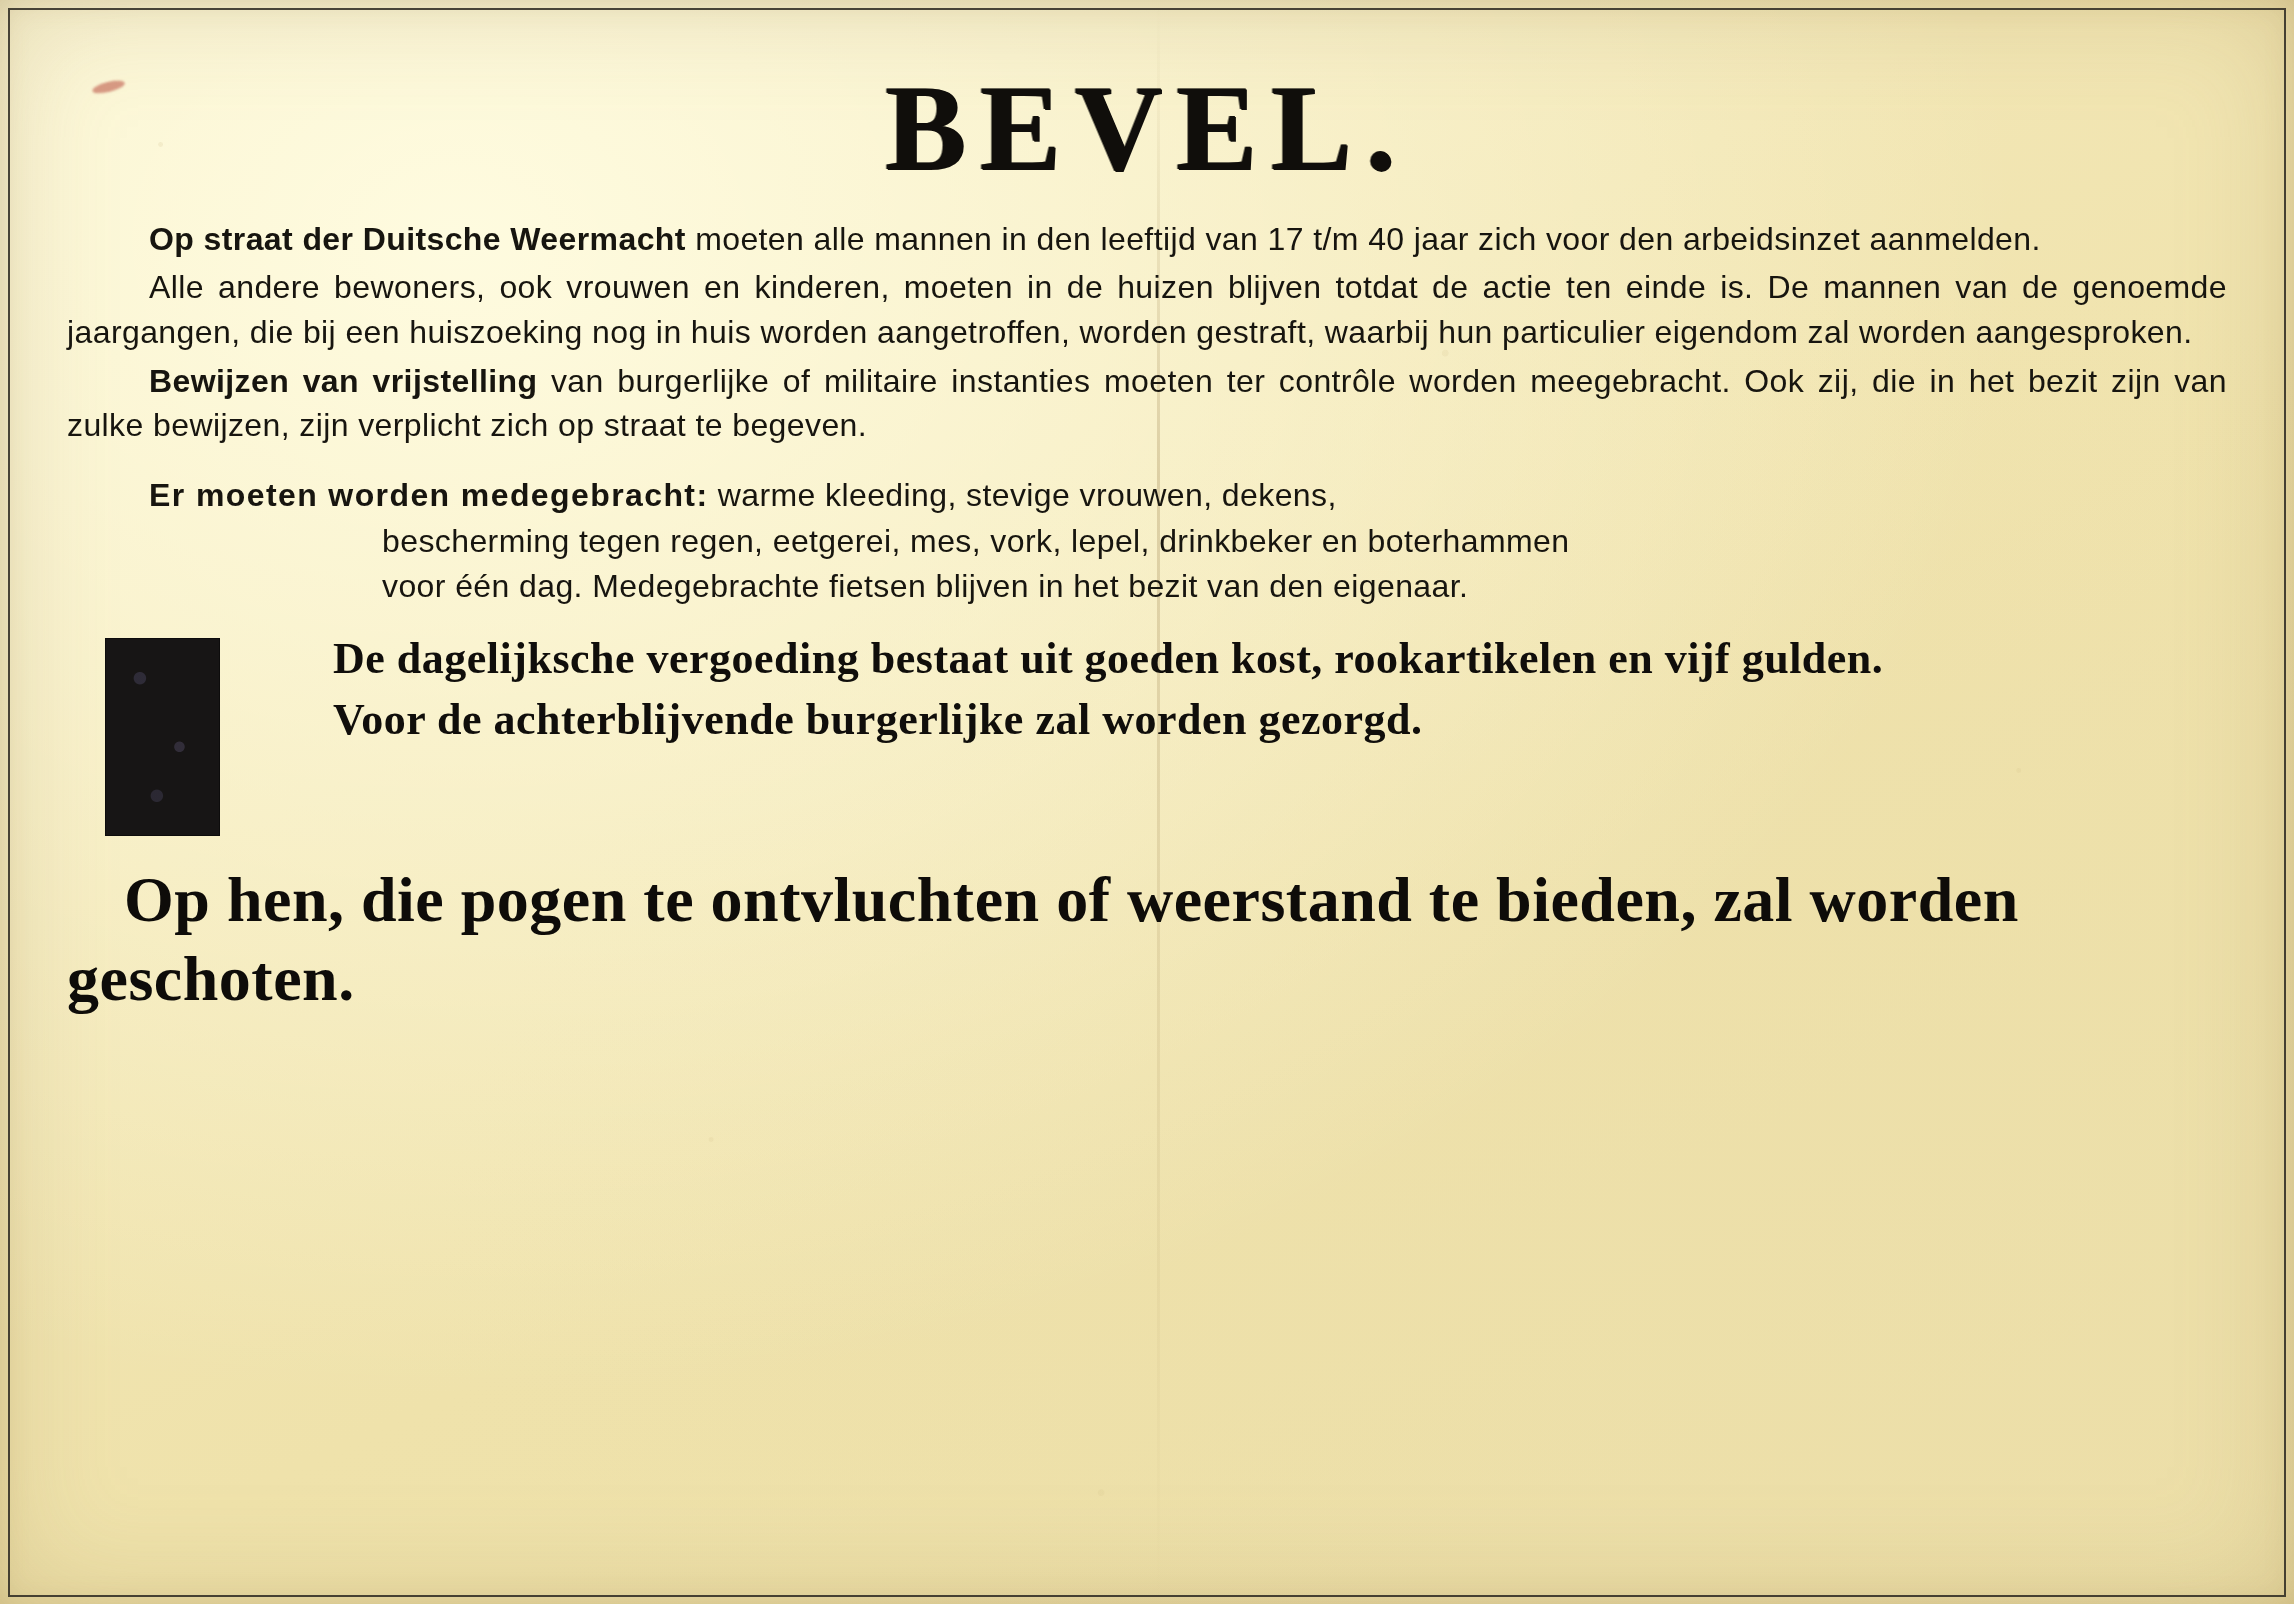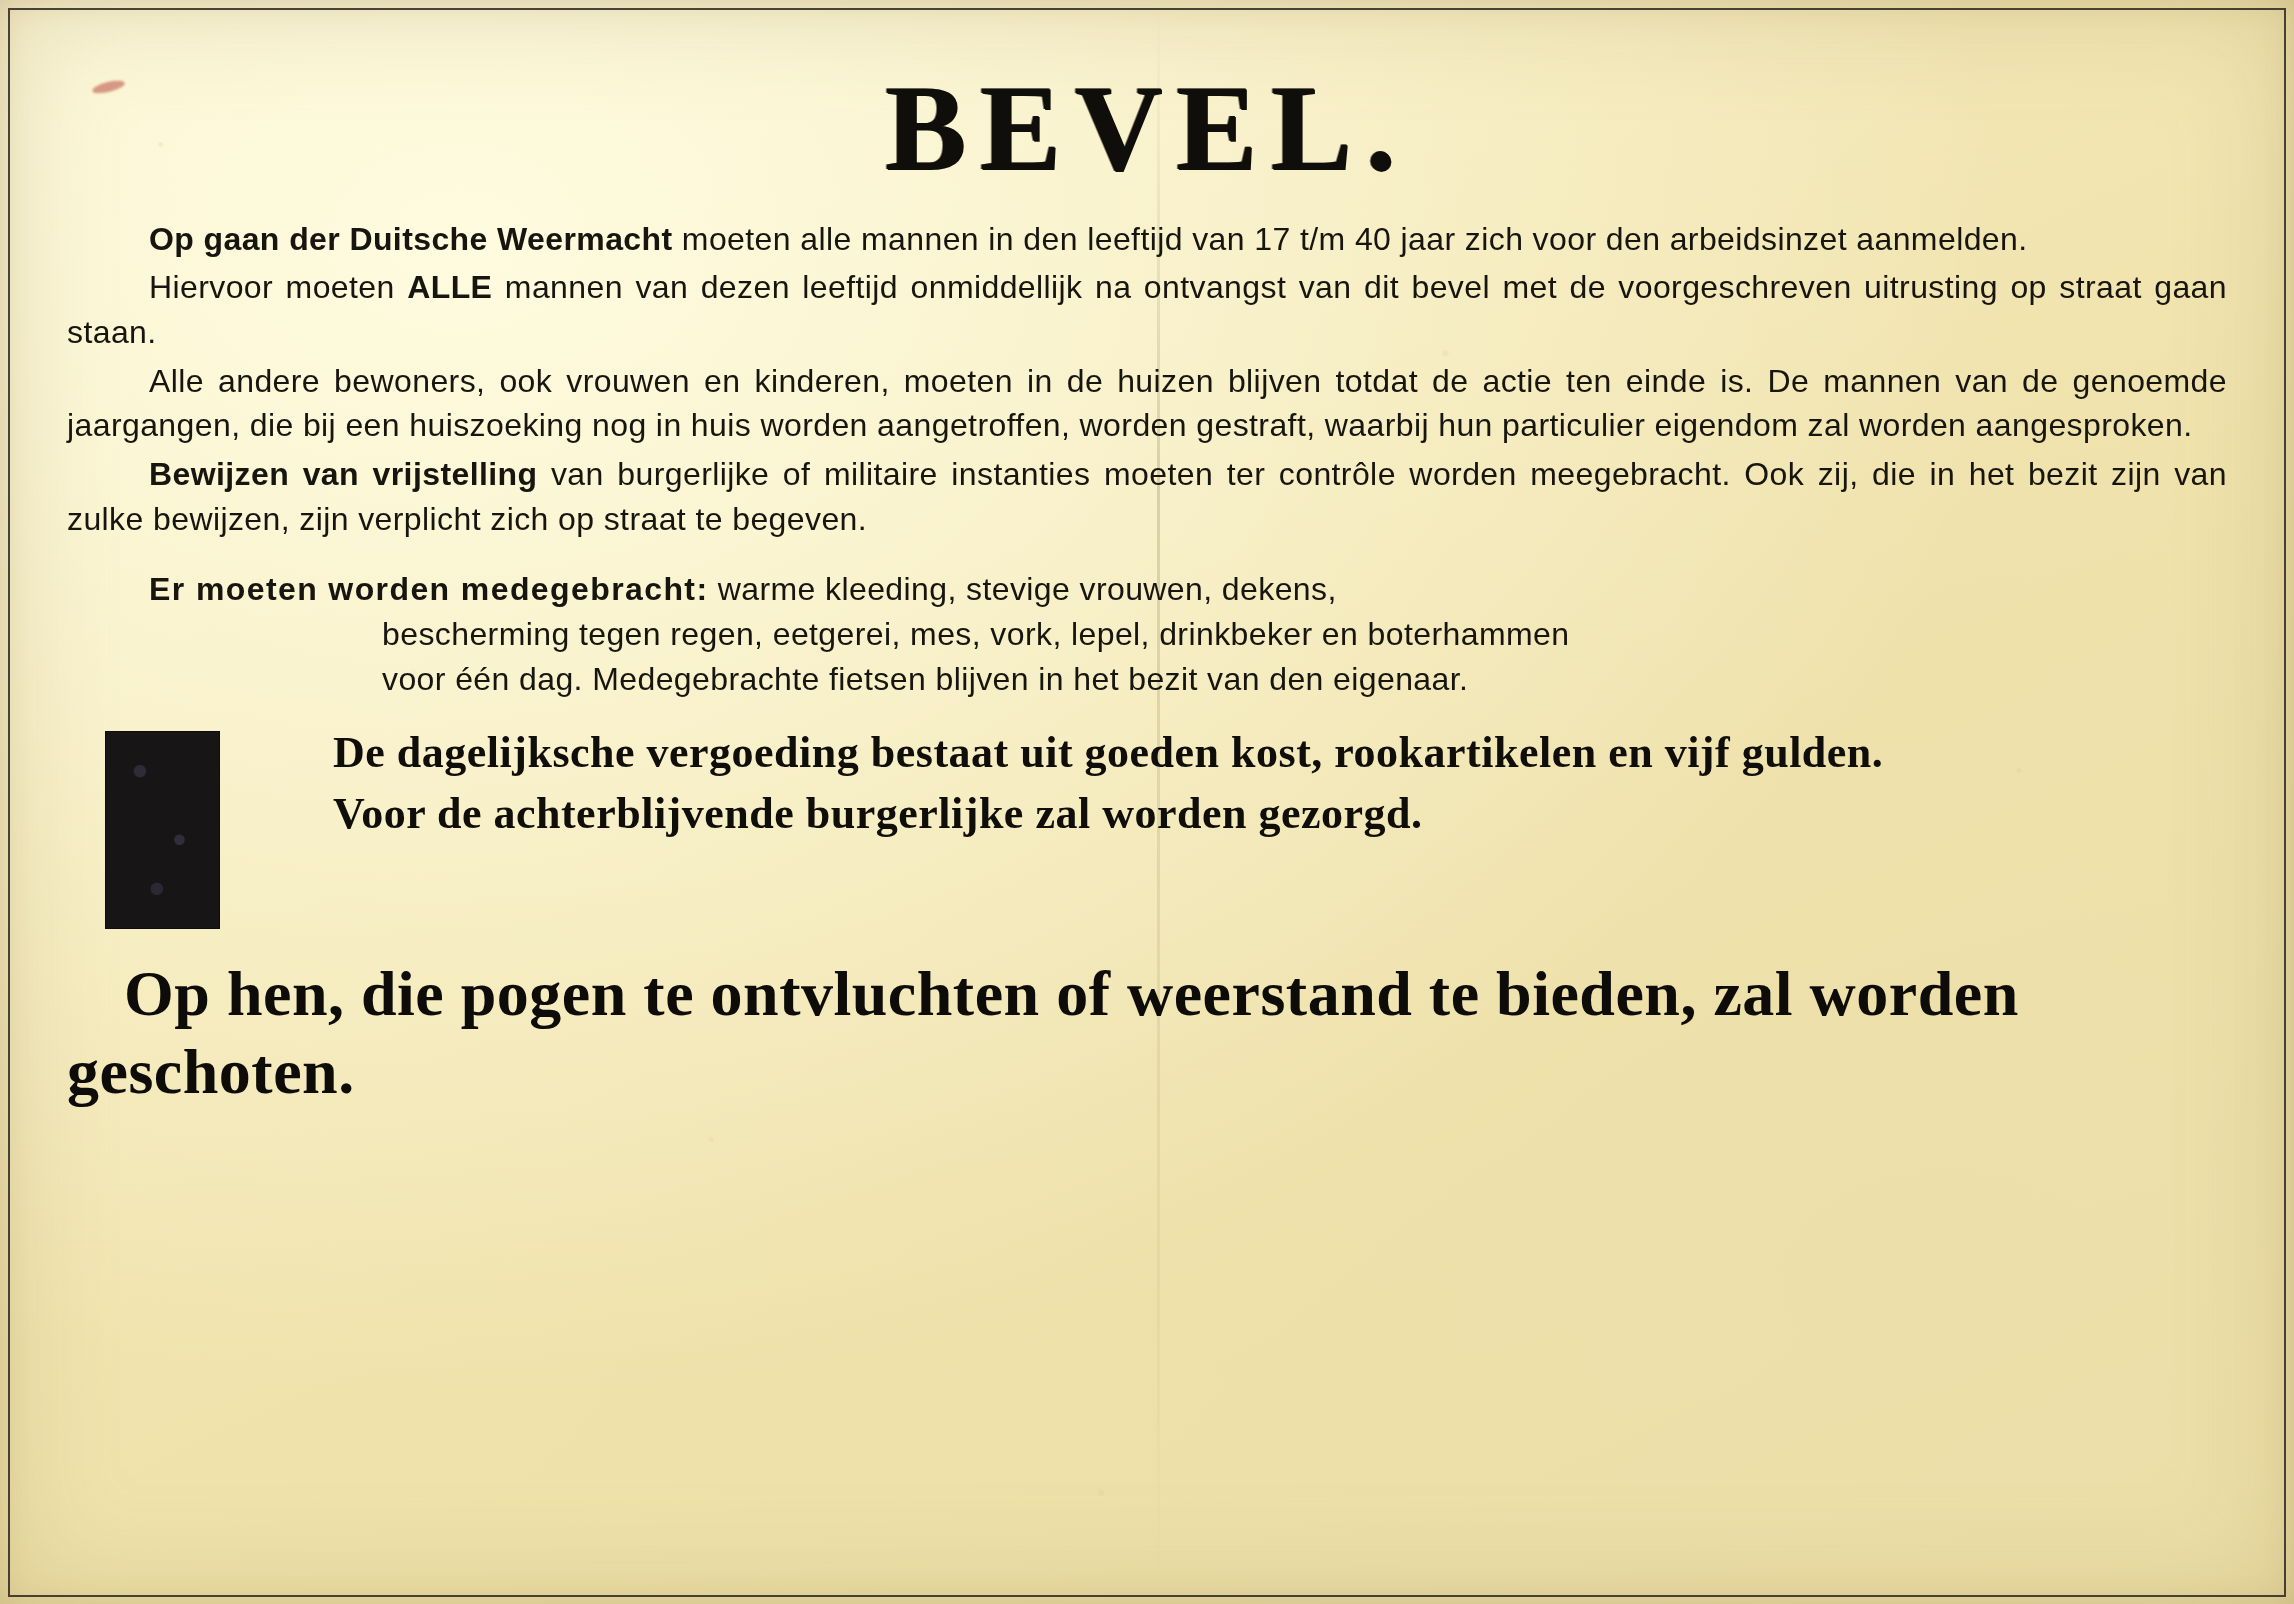--- a/index.html
+++ b/index.html
@@ -181,23 +181,22 @@
   <div class="edge-shade"></div>
   <div class="border-frame"></div>
   <div class="stain-red"></div>
 
   <div class="content">
 
     <div class="title">BEVEL.</div>
 
     <div class="body-block">
 
-      <p><span class="lead">Op gaan</span> <span class="caps-bold">der Duitsche Weermacht</span><span> moeten alle mannen in den leeftijd van 17 t/m 40 jaar zich voor den arbeidsinzet aanmelden.</span></p>
-
-      <p><span>Hiervoor moeten </span><span class="caps-bold">ALLE</span><span> mannen van dezen leeftijd onmiddellijk na ontvangst van dit bevel met de voorgeschreven uitrusting op straat gaan staan.</span></p>
+      <p><span class="lead">Op straat</span> <span class="caps-bold">der Duitsche Weermacht</span><span> moeten alle mannen in den leeftijd van 17 t/m 40 jaar zich voor den arbeidsinzet aanmelden.</span></p>
+
 
       <p>Alle andere bewoners, ook vrouwen en kinderen, moeten in de huizen blijven totdat de actie ten einde is. De mannen van de genoemde jaargangen, die bij een huiszoeking nog in huis worden aangetroffen, worden gestraft, waarbij hun particulier eigendom zal worden aangesproken.</p>
 
       <p><span class="lead">Bewijzen van vrijstelling</span><span> van burgerlijke of militaire instanties moeten ter contrôle worden meegebracht. Ook zij, die in het bezit zijn van zulke bewijzen, zijn verplicht zich op straat te begeven.</span></p>
     </div>
 
     <div class="bring-block">
       <p><span class="bring-head">Er moeten worden medegebracht:</span><span> warme kleeding, stevige vrouwen, dekens,</span></p>
       <p class="indent-more">bescherming tegen regen, eetgerei, mes, vork, lepel, drinkbeker en boterhammen</p>
       <p class="indent-more">voor één dag. Medegebrachte fietsen blijven in het bezit van den eigenaar.</p>

